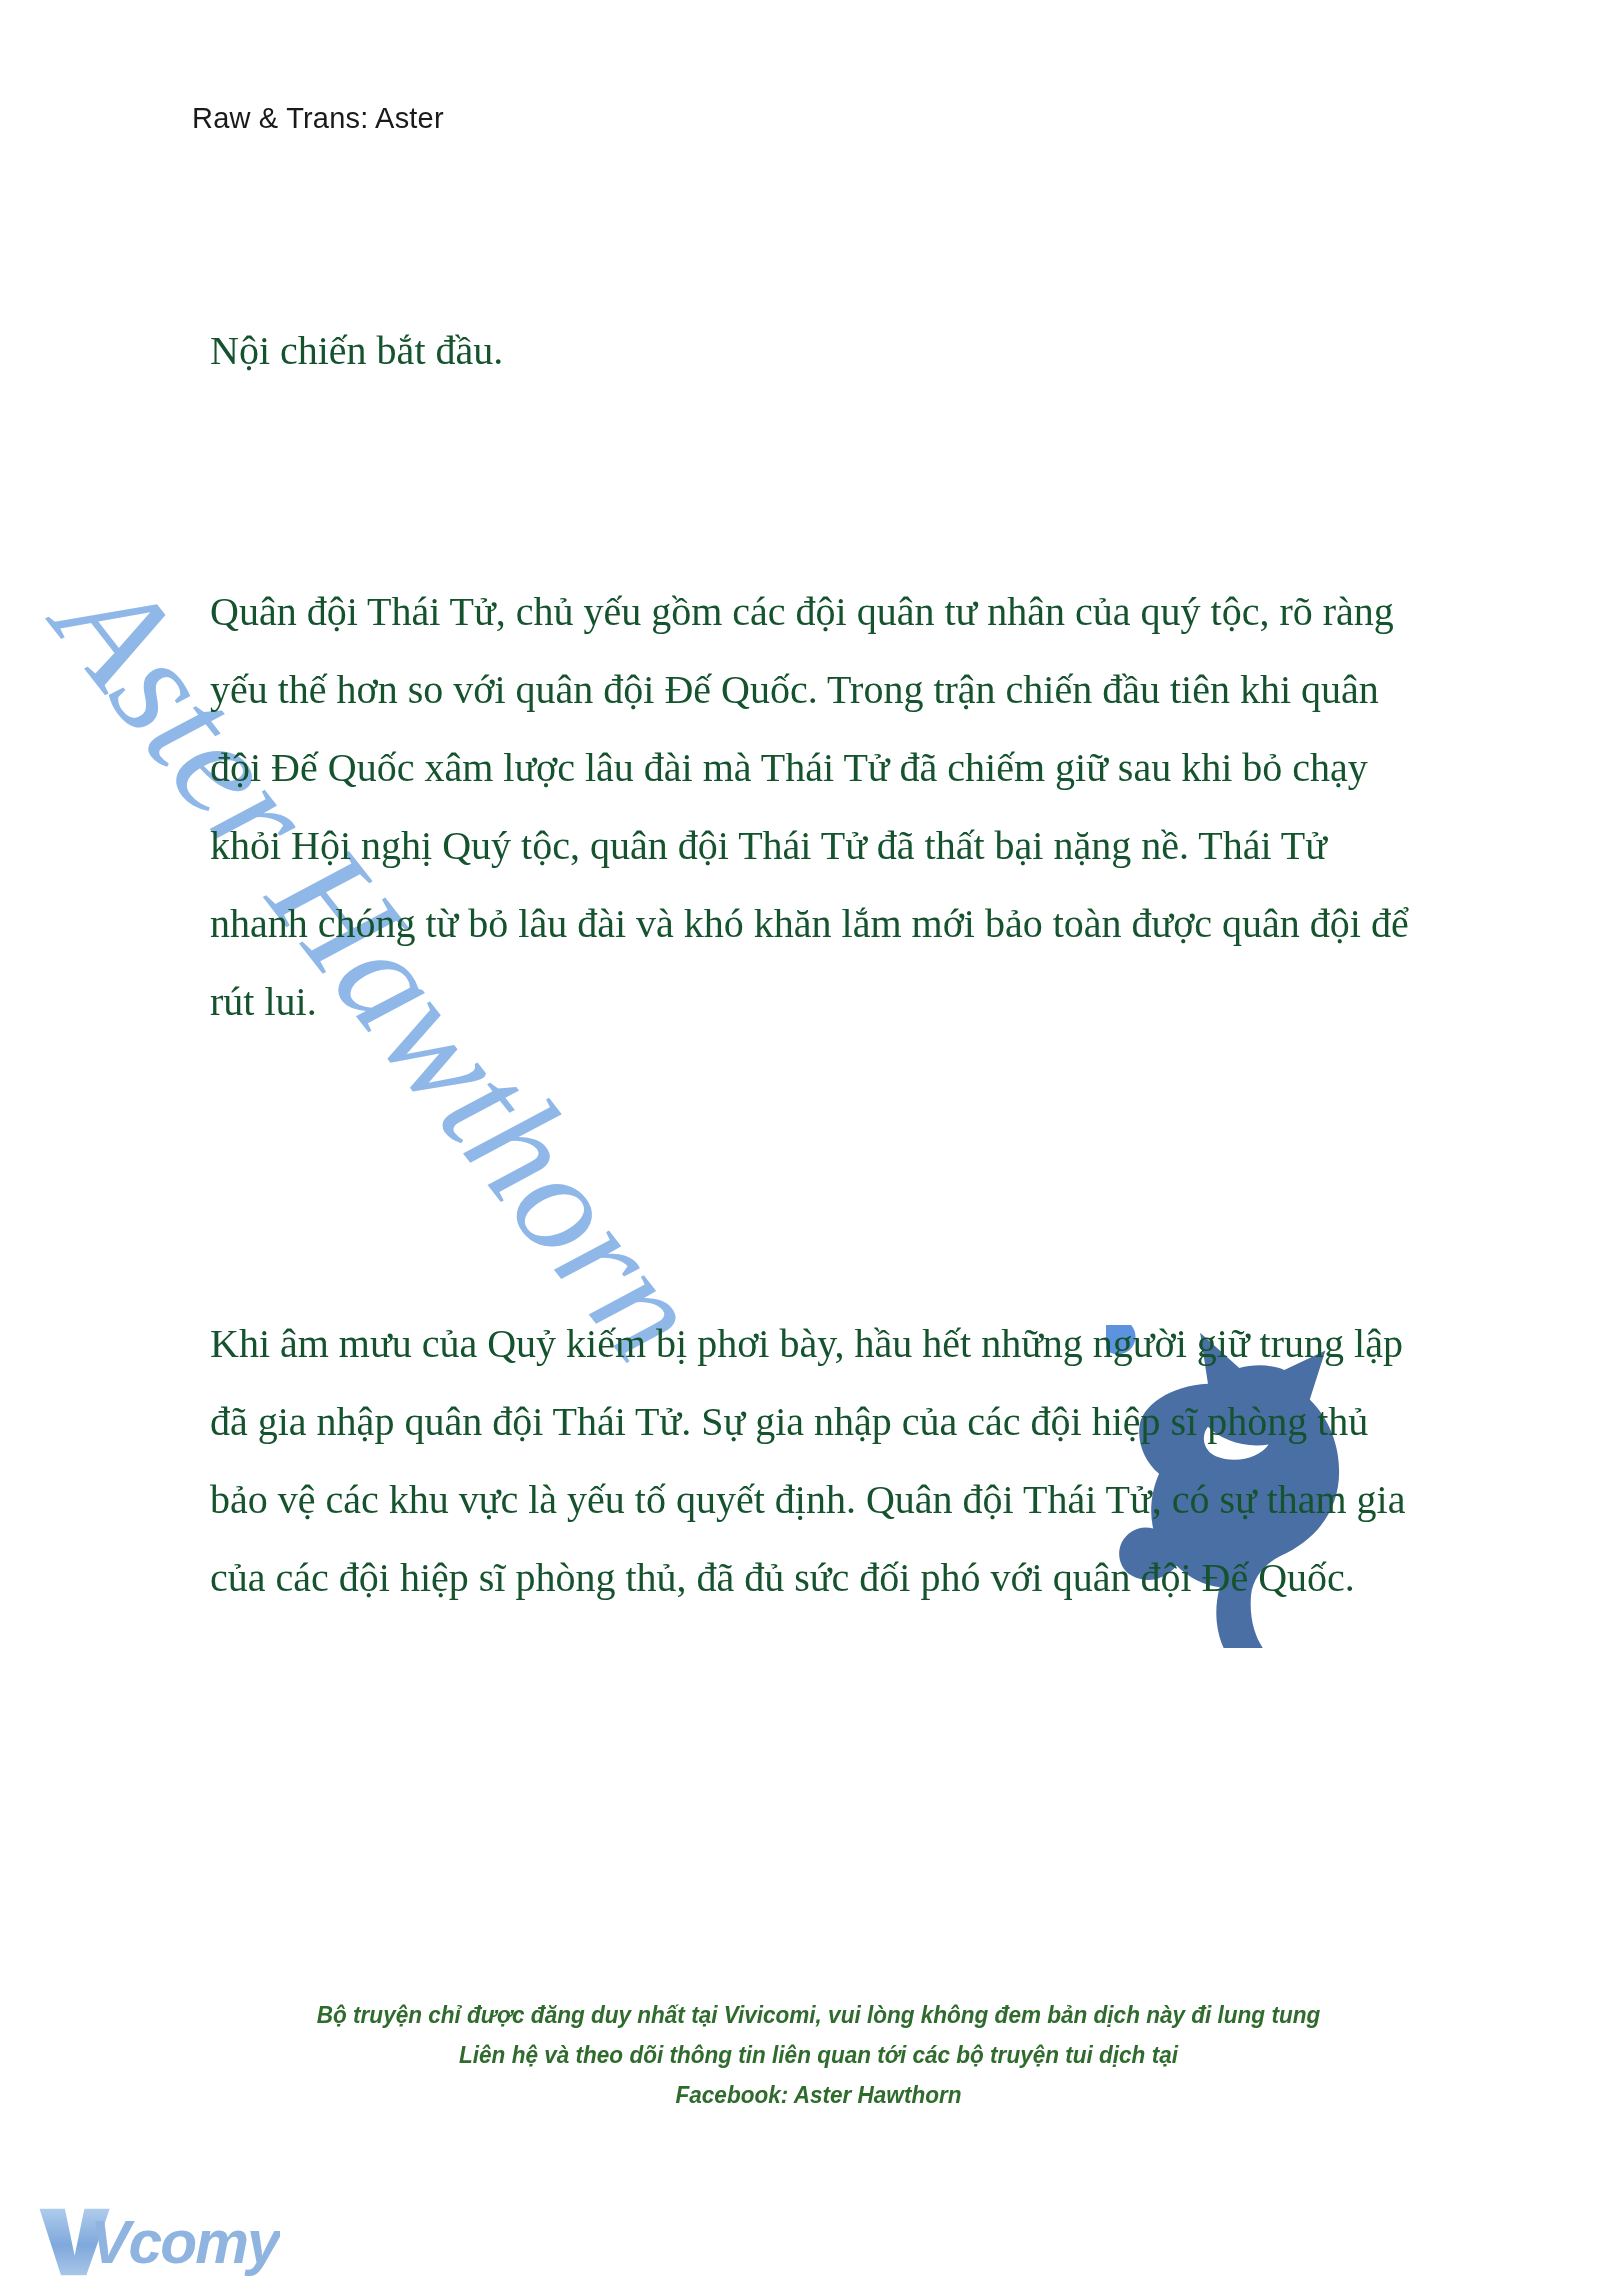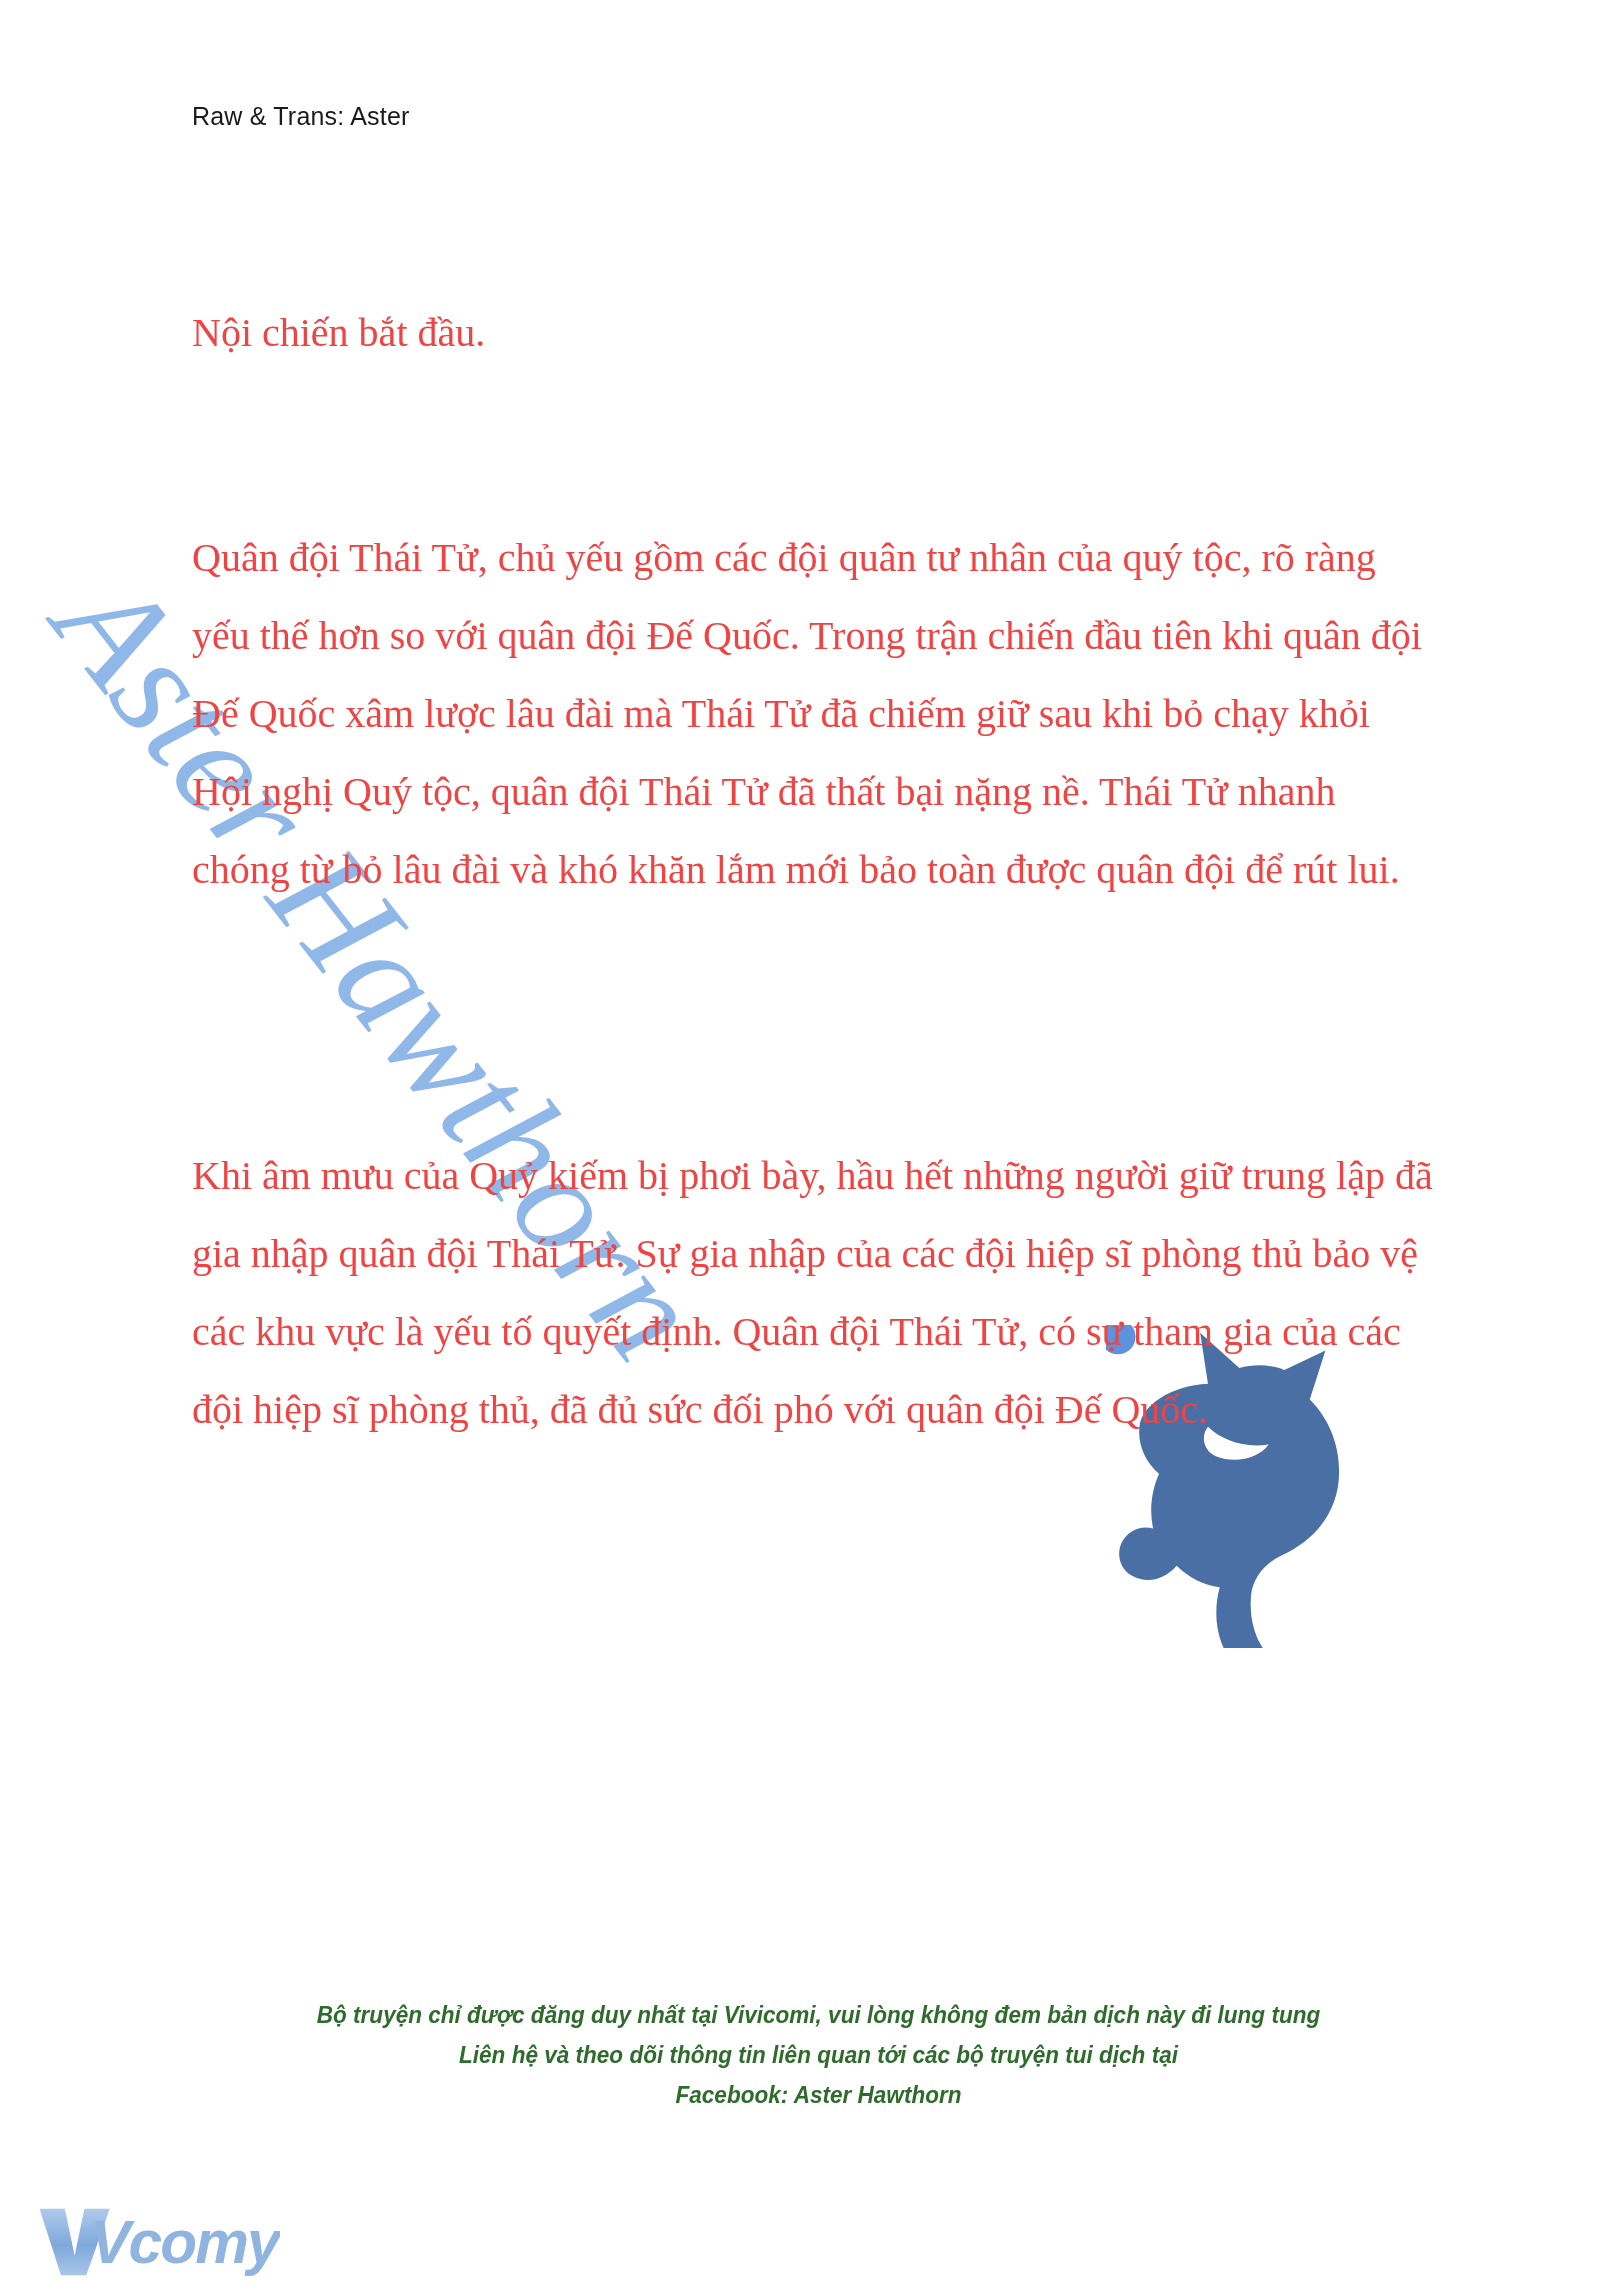--- a/index.html
+++ b/index.html
@@ -18,21 +18,21 @@
     background: #ffffff;
     overflow: hidden;
   }
 
   
   .header {
     position: absolute;
     left: 192px;
     top: 102px;
     font-family: "Liberation Sans", "DejaVu Sans", sans-serif;
-    font-size: 25px;
+    font-size: 29px;
     color: #1a1a1a;
     letter-spacing: 0.2px;
     white-space: nowrap;
   }
 
   
   .watermark {
     position: absolute;
     left: 147px;
     top: 549px;
@@ -64,22 +64,22 @@
   .body-area {
     position: absolute;
     left: 192px;
     top: 294px;
     width: 1245px;
     z-index: 8;
   }
   .para {
     font-size: 40px;
     line-height: 78px;
-    color: #ef4444;
-    margin: 0;
+    color: #14532d;
+    margin: 18px;
   }
   .gap-sm { height: 147px; }
   .gap-md { height: 110px; }
   .gap-lg { height: 118px; }
 
   
   .credit {
     position: absolute;
     left: 16px;
     right: 0;

